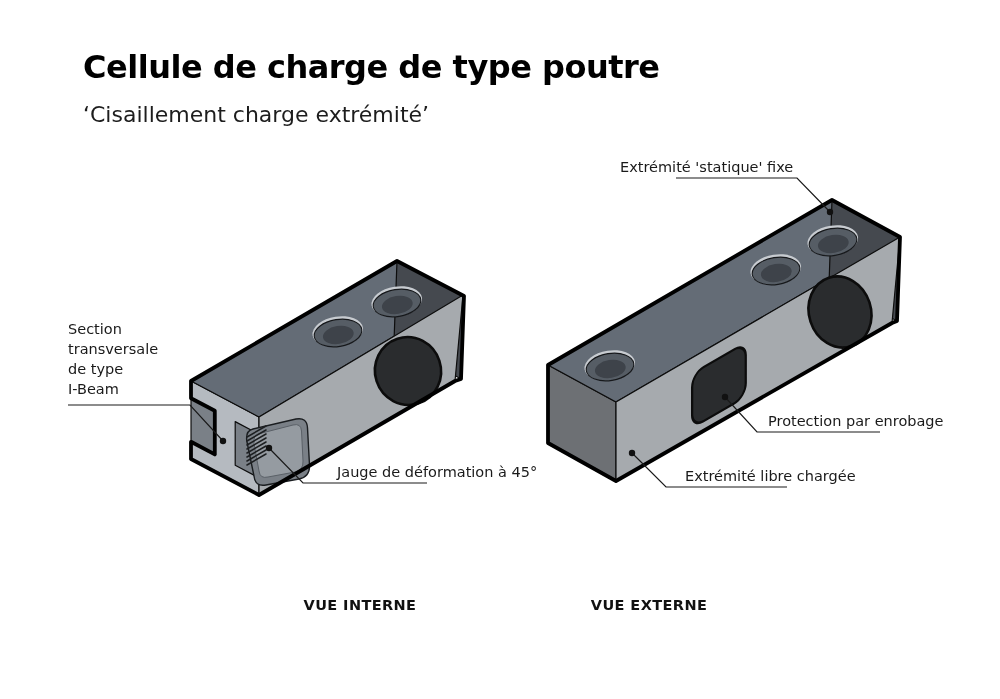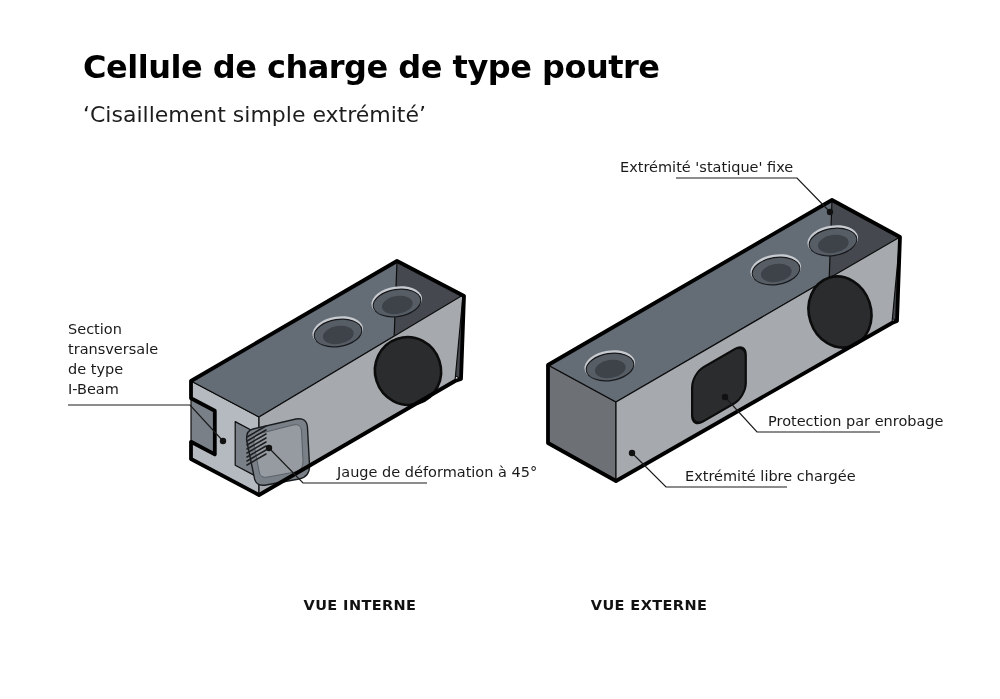--- a/index.html
+++ b/index.html
@@ -20,21 +20,21 @@
   .wall-edge{stroke:#5a6067;stroke-width:1;}
   .feature{stroke:#0c0c0c;stroke-width:2.6;}
   .hatch-line{stroke:#1d1f21;stroke-width:1.5;stroke-linecap:round;}
 </style>
 </head>
 <body>
 
 <div class="page">
 
   <h1 class="title">Cellule de charge de type poutre</h1>
-  <div class="subtitle">‘Cisaillement simple extrémité’</div>
+  <div class="subtitle">‘Cisaillement charge extrémité’</div>
 
   <svg class="canvas" width="1000" height="699" viewBox="0 0 1000 699">
 
     <g>
 
       <polygon class="face" points="191,381 259,417 259,495 191,459" fill="#7a8087"></polygon>
 
       <polygon class="face" points="191,381 259,417 259,434.2 235.2,421.6 235.2,465.2 259,477.8 259,495 191,459 191,441.8 214.8,454.4 214.8,410.8 191,398.2" fill="#b5bac0"></polygon>
 
       <polygon class="face" points="191,381 397,261 463,295 259,417" fill="#646c76"></polygon>

